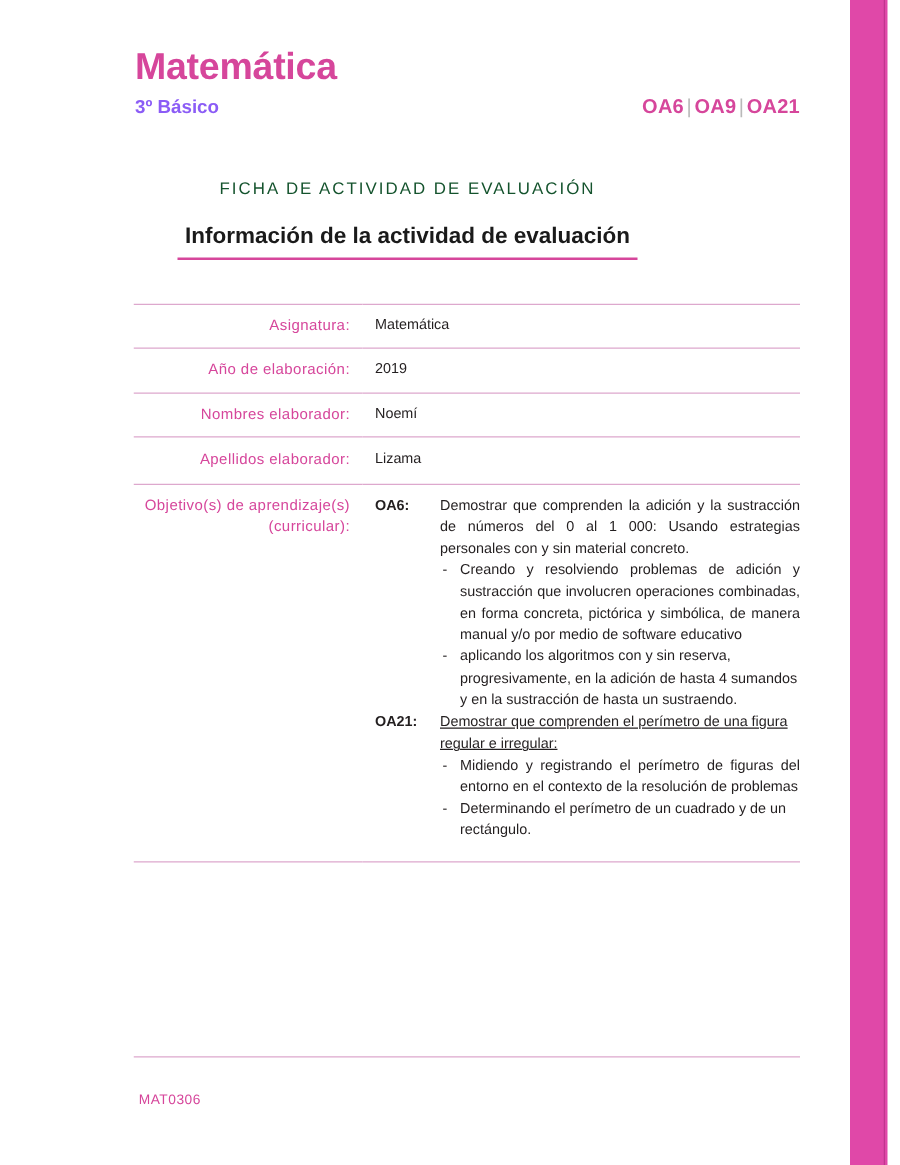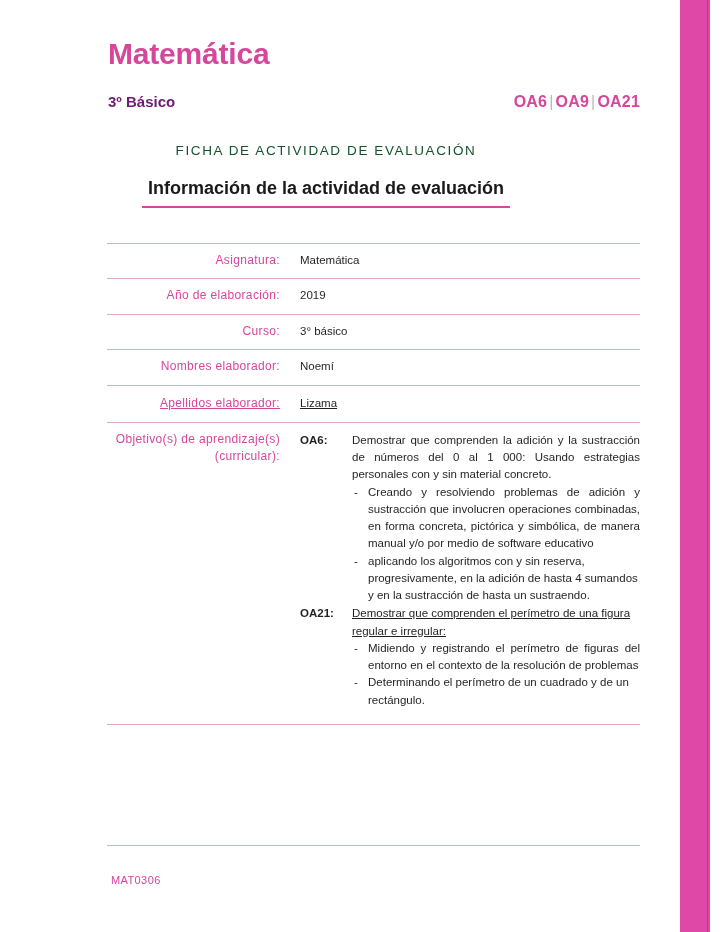--- a/index.html
+++ b/index.html
@@ -60,28 +60,27 @@
   }
   .header-row2 {
     display: flex;
     align-items: baseline;
     justify-content: space-between;
     margin-top: 7px;
   }
   .grade-level {
     font-size: 15px;
     font-weight: bold;
-    color: #701a75;
+    color: #8b5cf6;
   }
   .oa-codes {
     font-size: 16px;
     font-weight: bold;
     color: #d6469b;
     letter-spacing: 0.2px;
-    margin-top: 16px;
   }
   .oa-sep {
     color: #b9b9b9;
     font-weight: normal;
     padding: 0 2px;
   }
 
   
   .doc-type {
     position: absolute;
@@ -139,21 +138,20 @@
   td.value {
     color: #231f20;
     font-size: 11.5px;
     line-height: 1.45;
     padding: 8px 0 9px 10px;
   }
   tr.tall td.label,
   tr.tall td.value {
     padding-top: 9px;
     padding-bottom: 10px;
-    text-decoration: underline;
   }
 
   
   td.objectives {
     padding: 9px 0 14px 10px;
   }
   .oa-block {
     display: flex;
     align-items: flex-start;
     margin-bottom: 1px;
@@ -245,24 +243,20 @@
 
   <table class="info-table">
     <tbody>
       <tr>
         <td class="label">Asignatura:</td>
         <td class="value">Matemática</td>
       </tr>
       <tr>
         <td class="label">Año de elaboración:</td>
         <td class="value">2019</td>
-      </tr>
-      <tr>
-        <td class="label">Curso:</td>
-        <td class="value">3° básico</td>
       </tr>
       <tr>
         <td class="label">Nombres elaborador:</td>
         <td class="value">Noemí</td>
       </tr>
       <tr class="tall">
         <td class="label">Apellidos elaborador:</td>
         <td class="value">Lizama</td>
       </tr>
       <tr>

